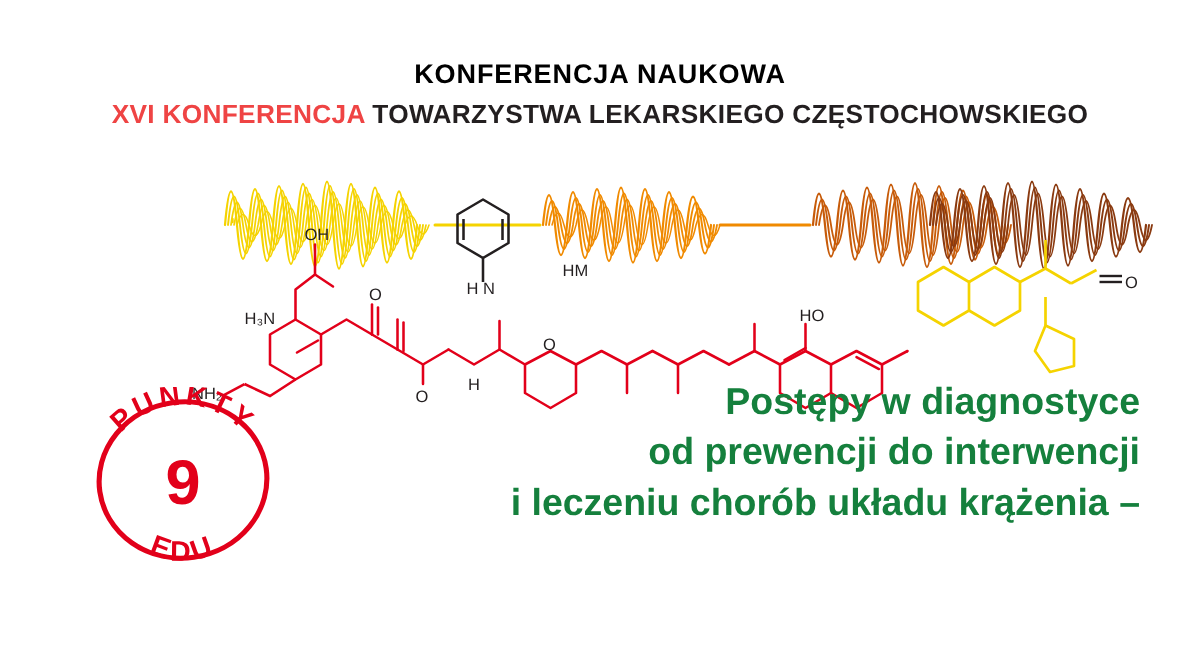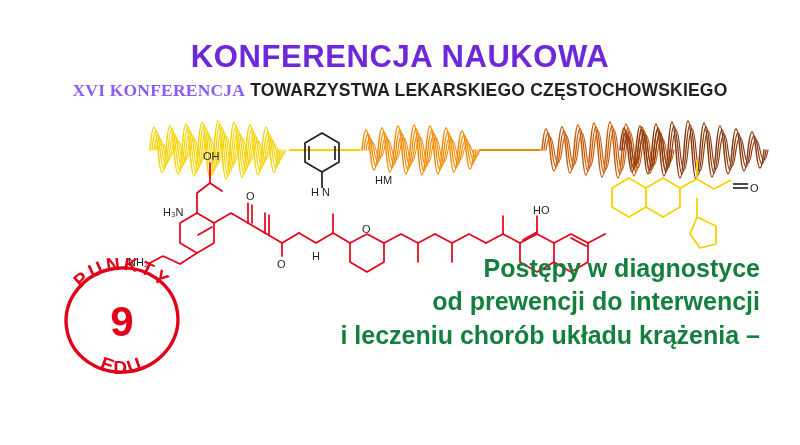--- a/index.html
+++ b/index.html
@@ -17,37 +17,36 @@
 
   
   .header {
     position: absolute;
     top: 40px;
     left: 0;
     width: 800px;
     text-align: center;
   }
   .title-main {
-    font-size: 31px;
+    font-size: 18px;
     font-weight: bold;
     letter-spacing: 0.6px;
-    color: #6d28d9;
+    color: #000000;
     line-height: 1.1;
   }
   .title-sub {
     margin-top: 7px;
     font-size: 17.5px;
     font-weight: bold;
     letter-spacing: 0.2px;
     color: #231f20;
     line-height: 1.1;
   }
   .title-sub .accent {
-    color: #8b5cf6;
-    font-family: Liberation Serif, serif;
+    color: #ef4444;
   }
 
   
   .artwork {
     position: absolute;
     top: 88px;
     left: 0;
     width: 800px;
     height: 190px;
   }

